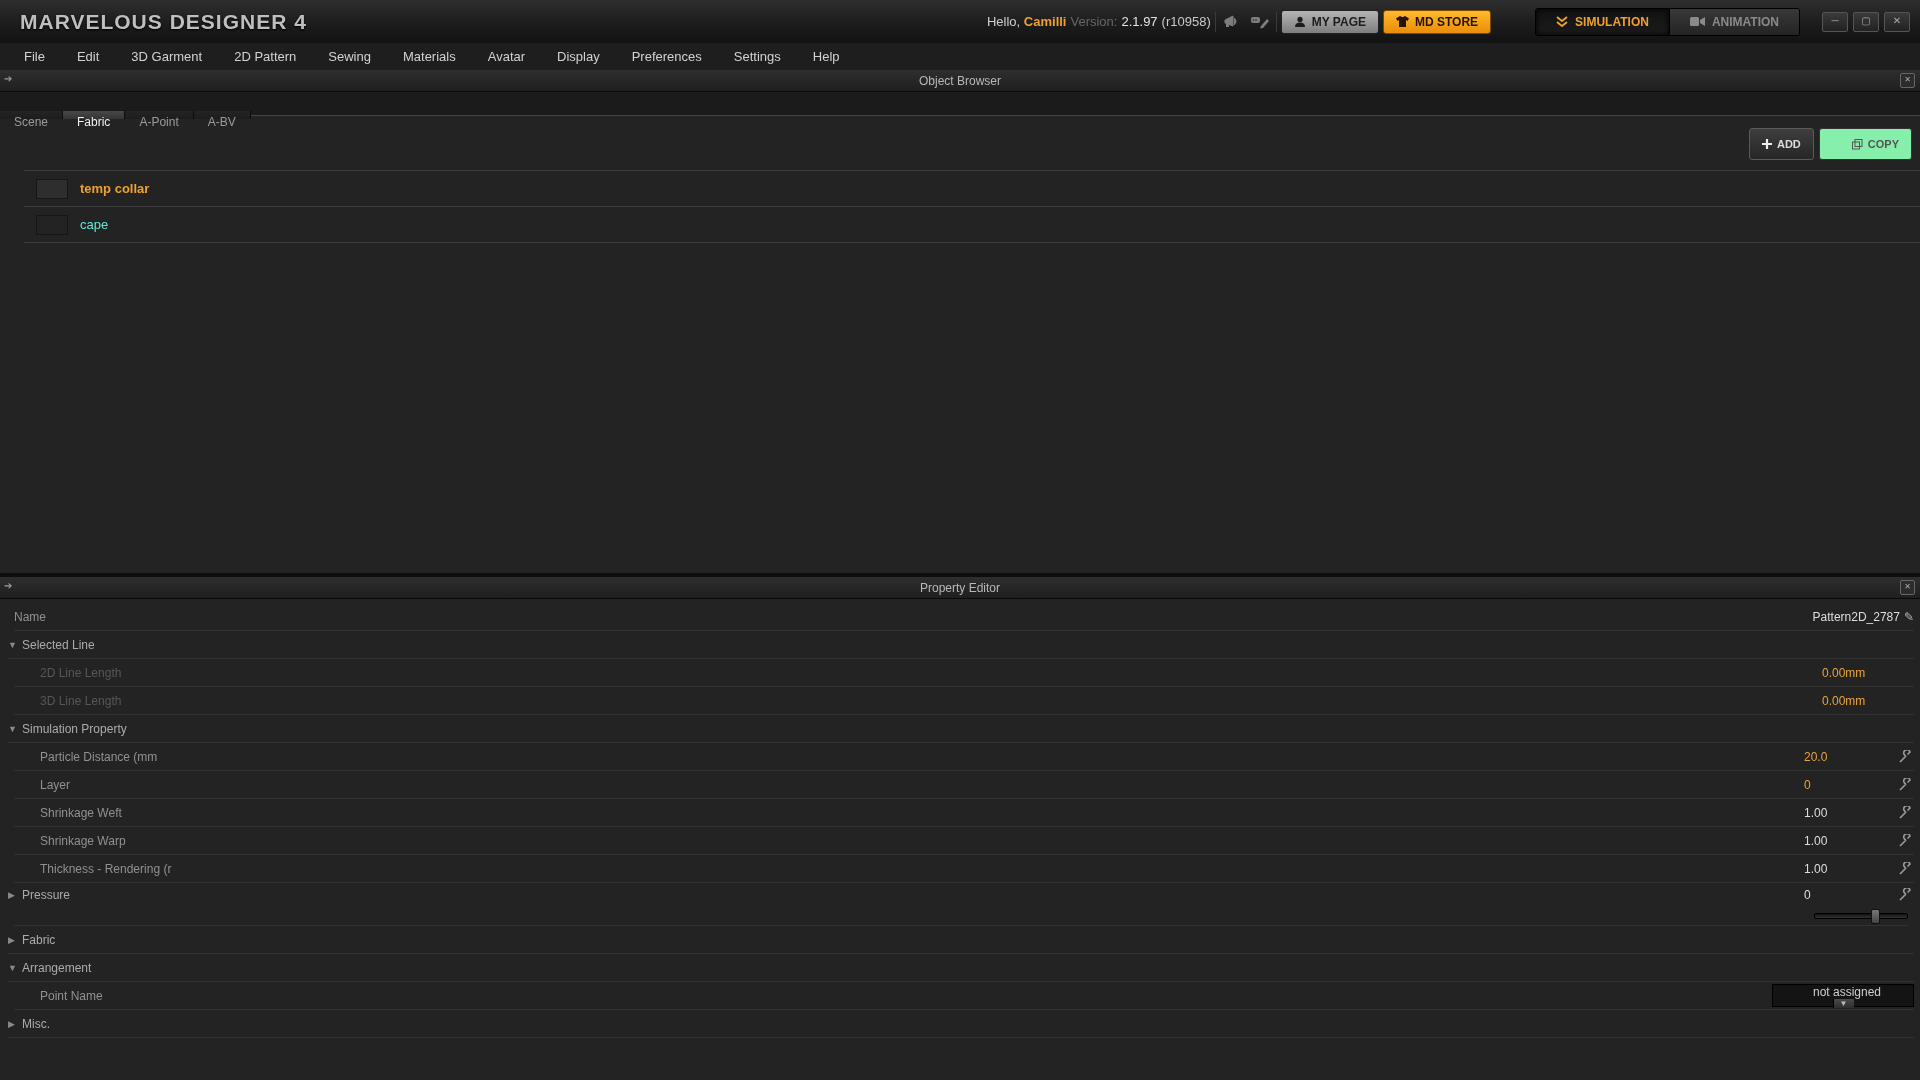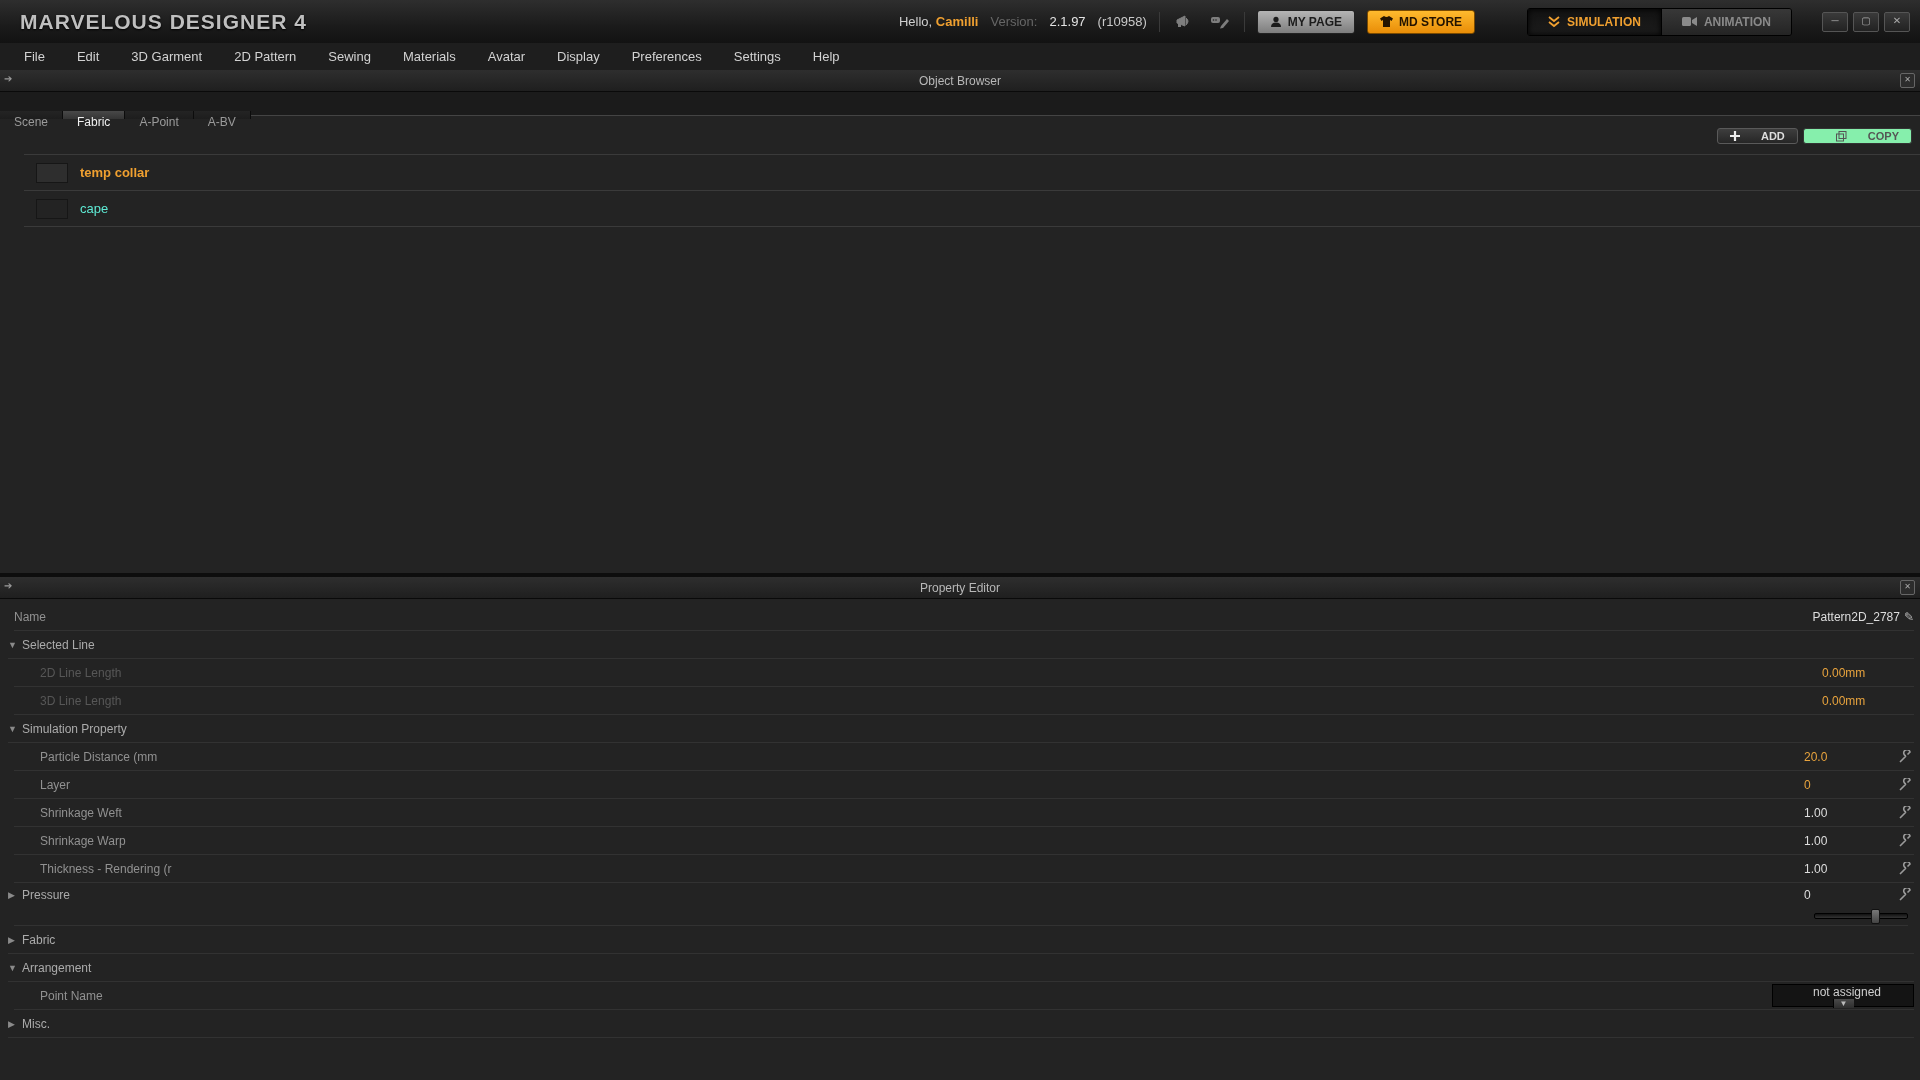--- a/index.html
+++ b/index.html
@@ -5,21 +5,21 @@
   html,body{margin:0;padding:0;width:1920px;height:1080px;overflow:hidden;background:#101010;
     font-family:"Liberation Sans",sans-serif;-webkit-font-smoothing:antialiased;color:#ccc;}
   #app{position:relative;width:1920px;height:1080px;background:#161616;}
 
   
   #titlebar{position:absolute;left:0;top:0;width:100%;height:43px;
     background:linear-gradient(#2e2e2e,#1b1b1b 60%,#121212);border-bottom:1px solid #000;
     display:flex;align-items:center;}
   .logo{margin-left:20px;font-size:21px;font-weight:600;letter-spacing:1px;color:#bfbfbf;
     text-shadow:0 1px 2px #000;white-space:nowrap;}
-  .tb-right{margin-left:auto;display:flex;align-items:center;gap:12px;padding-right:10px;font-size:13px;}
+  .tb-right{margin-left:auto;display:flex;align-items:center;gap:4px;padding-right:10px;font-size:13px;}
   .greet{color:#cfcfcf;} .greet b{color:#f0a030;}
   .verlab{color:#666;} .verval{color:#e3e3e3;} .rev{color:#c9c9c9;}
   .tb-sep{width:1px;height:20px;background:#3a3a3a;}
   .tb-ico{width:24px;height:18px;display:flex;align-items:center;justify-content:center;opacity:.85;}
   .btn-mypage{display:flex;align-items:center;gap:6px;height:24px;padding:0 12px;border-radius:3px;
     background:linear-gradient(#b5b5b5,#7e7e7e);border:1px solid #222;color:#1c1c1c;font-weight:bold;font-size:12px;}
   .btn-mdstore{display:flex;align-items:center;gap:6px;height:24px;padding:0 12px;border-radius:3px;
     background:linear-gradient(#ffba2e,#e98d07);border:1px solid #7a4a00;color:#241300;font-weight:bold;font-size:12px;}
   .mode-tabs{display:flex;border:1px solid #000;border-radius:3px;overflow:hidden;margin-left:40px;align-items:center;}
   .mode-tab{display:flex;align-items:center;gap:7px;height:26px;padding:0 20px;font-size:12px;font-weight:bold;}
@@ -75,21 +75,21 @@
     border-bottom:1px solid #0a0a0a;display:flex;align-items:center;justify-content:center;}
   .sb-title{font-size:12px;color:#b8b8b8;}
   .sb-arrow{position:absolute;left:4px;top:3px;font-size:10px;color:#999;}
   .sb-close{position:absolute;right:5px;top:3px;width:13px;height:13px;border:1px solid #666;border-radius:2px;
     font-size:8px;line-height:12px;text-align:center;color:#aaa;background:#2c2c2c;}
   #objbrowser{position:absolute;left:0;top:0;width:100%;height:503px;background:#232323;border-bottom:4px solid #0d0d0d;}
   .ob-tabs{display:flex;height:23px;background:#1b1b1b;border-bottom:1px solid #444;}
   .ob-tab{padding:4px 14px;font-size:12px;color:#9a9a9a;background:linear-gradient(#242424,#1d1d1d);border-right:1px solid #0c0c0c;margin-top:19px;}
   .ob-tab.active{background:linear-gradient(#484848,#343434);color:#f0f0f0;}
   .ob-actions{display:flex;justify-content:flex-end;gap:5px;padding:12px 8px 10px 0;}
-  .ob-btn{display:flex;align-items:center;gap:21px;height:16px;padding:0 12px;border-radius:3px;font-size:11px;font-weight:bold;
+  .ob-btn{display:flex;align-items:center;gap:5px;height:32px;padding:0 12px;border-radius:3px;font-size:11px;font-weight:bold;
     background:linear-gradient(#3e3e3e,#262626);border:1px solid #5a5a5a;color:#ddd;}
   .ob-btn.disabled{color:#555;border-color:#333;background:#86efac;padding-left:32px;}
   .ob-list{border-top:1px solid #3a3a3a;margin-left:24px;}
   .ob-item{display:flex;align-items:center;height:35px;border-bottom:1px solid #3a3a3a;padding-left:12px;}
   .swatch{width:30px;height:18px;border:1px solid #161616;background:#2d2d2d;}
   .ob-item .nm{margin-left:12px;font-size:13px;color:#5eead4;}
   .ob-item.selected .nm{color:#f0a030;font-weight:bold;}
 
   #propeditor{position:absolute;left:0;top:507px;width:100%;height:503px;background:#232323;}
   .pe-body{padding-top:4px;}

